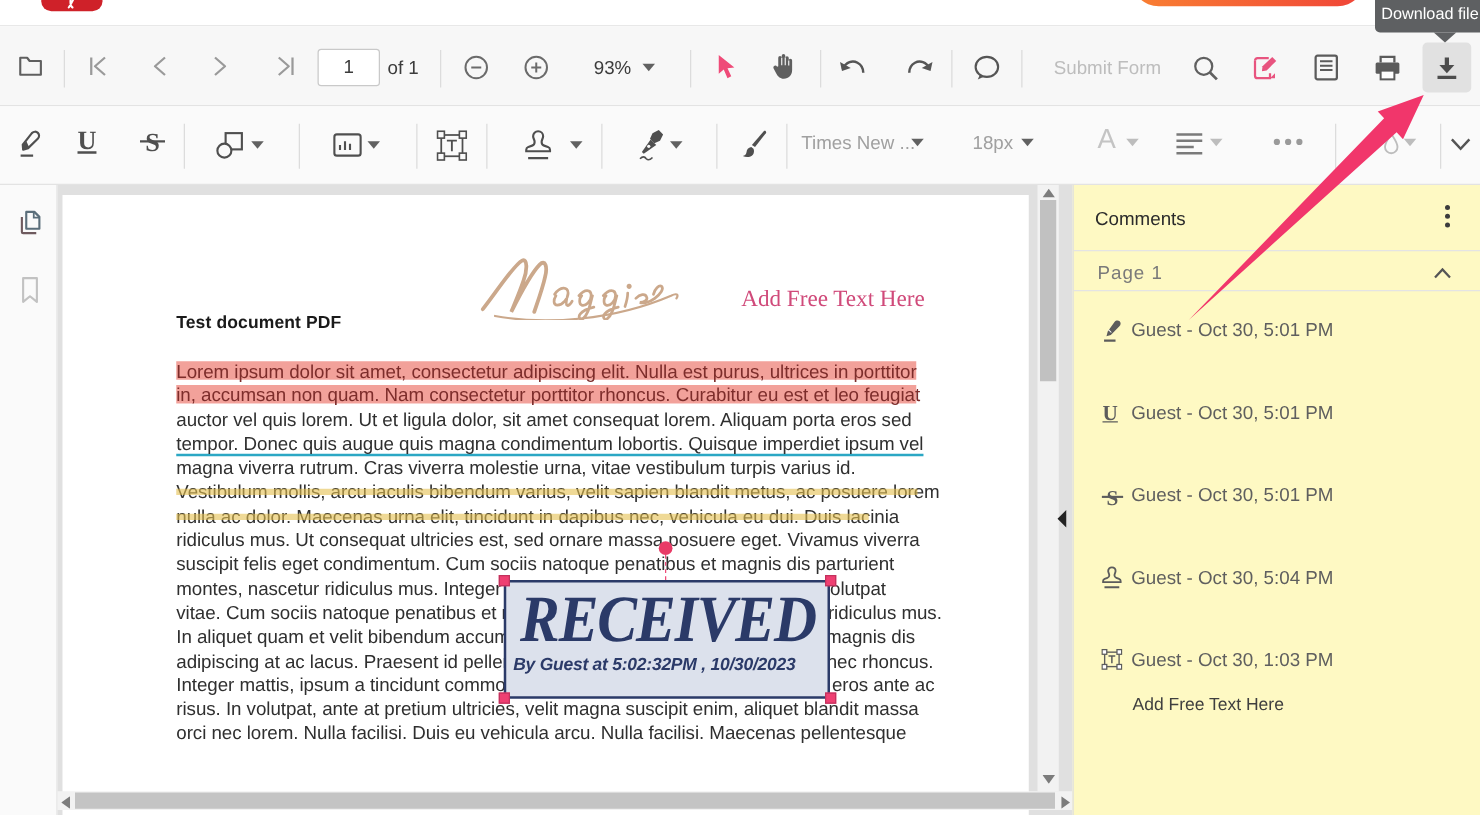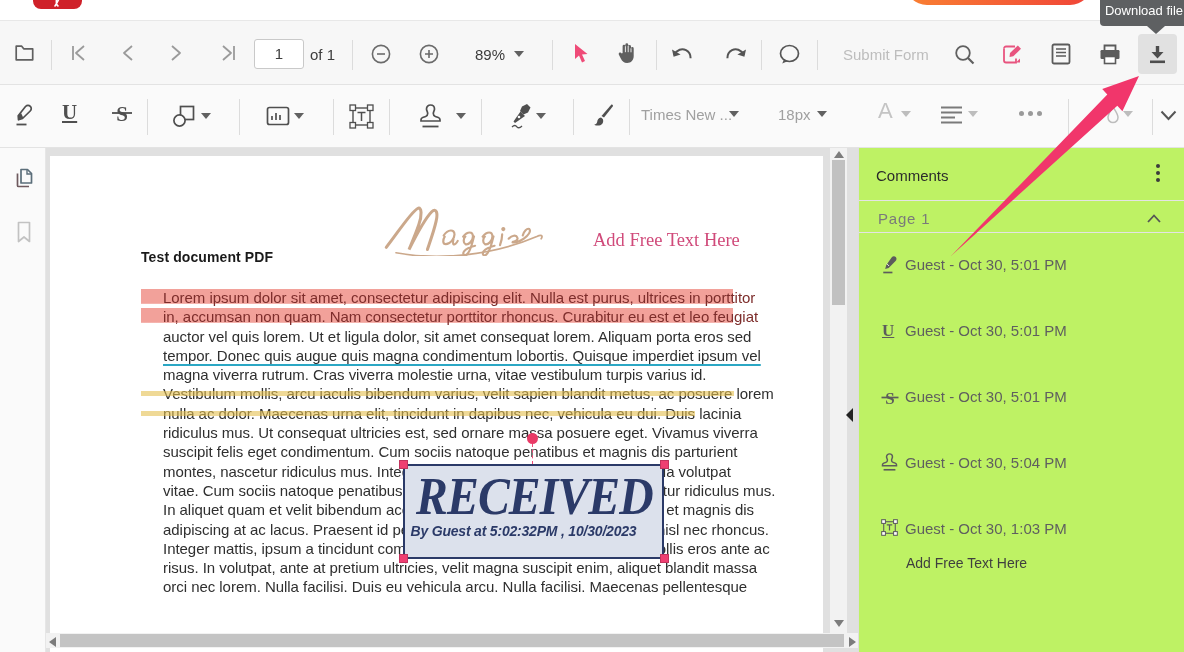--- a/index.html
+++ b/index.html
@@ -3,21 +3,21 @@
 <meta charset="utf-8">
 <style>
   * { margin:0; padding:0; box-sizing:border-box; }
   html,body { width:1184px; height:652px; overflow:hidden; font-family:"Liberation Sans", sans-serif; background:#fff; }
   .abs { position:absolute; }
   #app { position:relative; width:1084px; height:652px; }
   .sep1 { position:absolute; width:1px; background:#dcdcdc; }
   .icon { position:absolute; }
   .ddt { position:absolute; width:0; height:0; border-left:5px solid transparent; border-right:5px solid transparent; border-top:6px solid #616161; }
   .ddt.light { border-top-color:#bdbdbd; }
-  .bl { height:19.3px; line-height:19.3px; position:relative;padding-left:22px; }
+  .bl { height:19.3px; line-height:19.3px; position:relative; }
   .hl { background-image:linear-gradient(#f2a19a,#f2a19a); background-repeat:no-repeat; background-size:100% 14.8px; background-position:0 0.6px; color:#7d2d2b; }
   .ul { text-decoration:underline; text-decoration-color:#2ba7c4; text-decoration-thickness:2px; text-underline-offset:3px; }
   .st { position:relative; }
   .st::after { content:""; position:absolute; left:0; right:-1px; top:7px; height:5px; background:rgba(228,192,80,0.6); }
   .st2::after { right:38px; }
   .hdl { position:absolute; width:9px; height:9px; background:#ef3f72; border:1px solid #c2325d; }
   .crow { position:absolute; left:46px; font-size:15px; color:#5f5f5f; }
 </style>
 </head>
 <body>
@@ -66,21 +66,21 @@
 
     <svg class="icon" style="left:371px;top:23px;" width="20" height="20" viewBox="0 0 20 20">
         <circle cx="10" cy="10" r="8.6" fill="none" stroke="#6b6b6b" stroke-width="1.6"></circle>
         <path d="M6 10 h8" stroke="#6b6b6b" stroke-width="1.6"></path>
       </svg>
 
     <svg class="icon" style="left:419px;top:23px;" width="20" height="20" viewBox="0 0 20 20">
         <circle cx="10" cy="10" r="8.6" fill="none" stroke="#6b6b6b" stroke-width="1.6"></circle>
         <path d="M6 10 h8 M10 6 v8" stroke="#6b6b6b" stroke-width="1.6"></path>
       </svg>
-    <div class="abs" style="left:475px;top:25px;color:#3c3c3c;font-size:15px;">89%</div>
+    <div class="abs" style="left:475px;top:25px;color:#3c3c3c;font-size:15px;">93%</div>
     <div class="ddt" style="left:514px;top:30px;"></div>
     <div class="sep1" style="left:552px;top:19px;height:30px;"></div>
 
     <svg class="icon" style="left:572px;top:22px;" width="18" height="21" viewBox="0 0 18 21">
         <path d="M3 1 L3 16 L7 12.5 L10 19.5 L13 18 L10 11.5 L15.5 11 Z" fill="#ef4b78"></path>
       </svg>
 
     <svg class="icon" style="left:617px;top:21px;" width="20" height="23" viewBox="0 0 20 23">
         <path d="M5.6 11 V4.2 a1.4 1.4 0 0 1 2.8 0 V2.6 a1.4 1.4 0 0 1 2.8 0 v1.8 a1.4 1.4 0 0 1 2.8 0 v2 a1.35 1.35 0 0 1 2.7 0 V14 c0 4.2-2.7 7-6.6 7 -3.2 0-4.8-1.8-6.3-4.6 l-1.9-3.6 c-.5-.9-.1-1.9 .8-2.2 .7-.3 1.5 0 2 .8 z" fill="#5f5f5f"></path>
         <path d="M8.4 4.2 v6 M11.2 4 v6.2 M14 6.3 v4" stroke="#fafafa" stroke-width="0.9" fill="none"></path>
@@ -300,21 +300,21 @@
     </svg>
   <div class="abs" style="left:46px;top:633px;width:812px;height:15px;background:#f2f2f2;"></div>
   <svg class="abs" style="left:49px;top:637px;" width="7" height="10" viewBox="0 0 7 10">
       <path d="M7 0 L7 10 L0 5 Z" fill="#7c7c7c"></path>
     </svg>
   <svg class="abs" style="left:849px;top:637px;" width="7" height="10" viewBox="0 0 7 10">
       <path d="M0 0 L0 10 L7 5 Z" fill="#7c7c7c"></path>
     </svg>
   <div class="abs" style="left:60px;top:634px;width:784px;height:13px;background:#c4c4c4;"></div>
 
-  <div id="panel" class="abs" style="left:858px;top:148px;width:326px;height:504px;background:#bef264;border-left:1px solid #dedede;">
+  <div id="panel" class="abs" style="left:858px;top:148px;width:326px;height:504px;background:#fef9c3;border-left:1px solid #dedede;">
     <div class="abs" style="left:17px;top:19px;font-size:15px;color:#2b2b2b;">Comments</div>
     <div class="abs" style="left:297px;top:16px;width:4px;height:18px;">
       <span style="position:absolute;top:0;width:4px;height:4px;border-radius:50%;background:#3c3c3c;"></span>
       <span style="position:absolute;top:7px;width:4px;height:4px;border-radius:50%;background:#3c3c3c;"></span>
       <span style="position:absolute;top:14px;width:4px;height:4px;border-radius:50%;background:#3c3c3c;"></span>
     </div>
     <div class="abs" style="left:0;top:52px;width:326px;height:1px;background:#e4e4e4;"></div>
     <div class="abs" style="left:19px;top:62px;font-size:15px;letter-spacing:0.8px;color:#7a7a7a;">Page 1</div>
     <svg class="abs" style="left:288px;top:66px;" width="14" height="9" viewBox="0 0 14 9">
         <path d="M1 8 L7 1.5 L13 8" fill="none" stroke="#555" stroke-width="1.8"></path>

